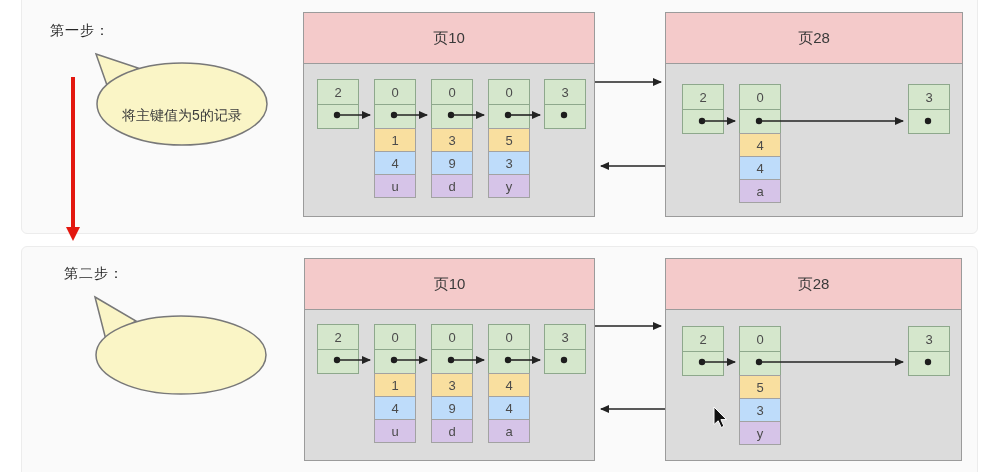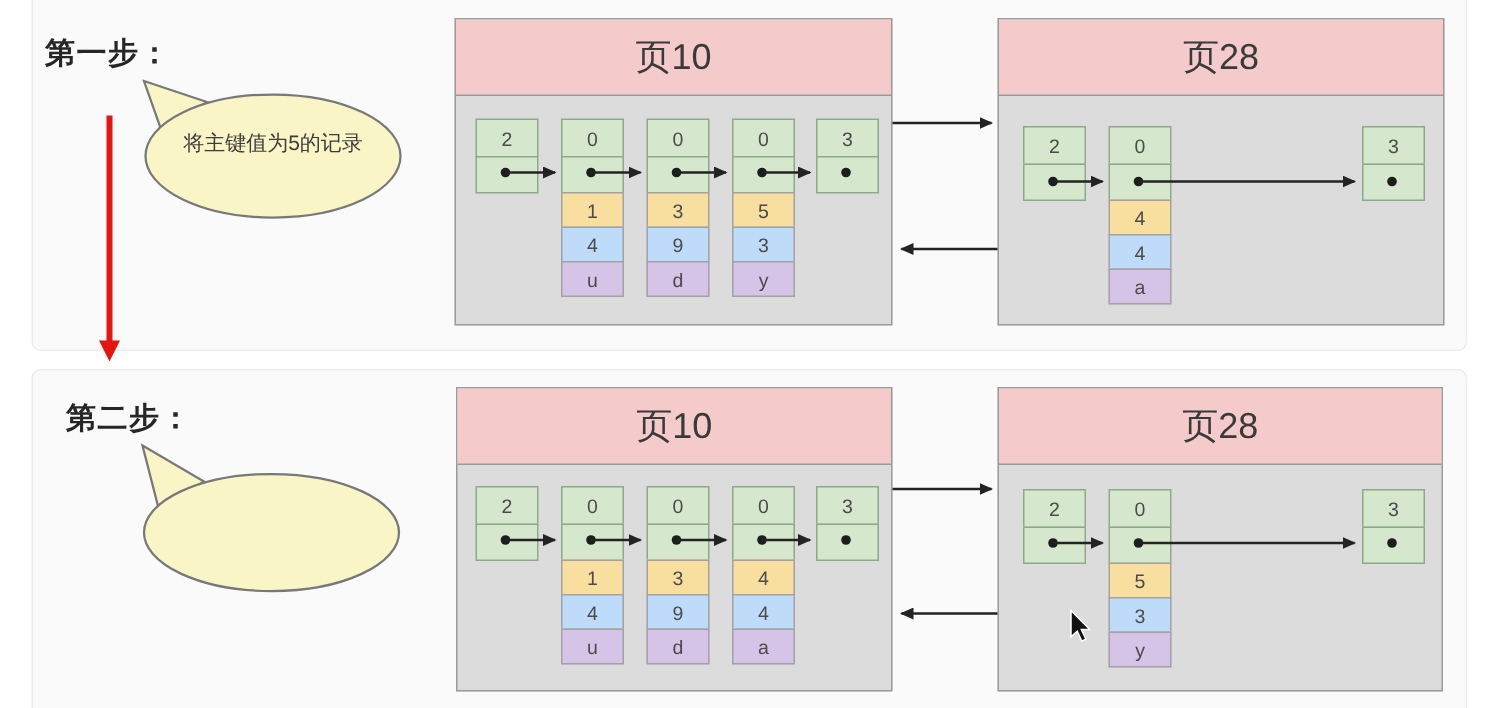--- a/index.html
+++ b/index.html
@@ -3,33 +3,33 @@
 <meta charset="utf-8">
 <style>
   html,body{margin:0;padding:0;background:#ffffff;}
   #canvas{position:relative;width:1001px;height:472px;overflow:hidden;
           font-family:"Liberation Sans","DejaVu Sans",sans-serif;background:#ffffff;}
 
   .card{position:absolute;background:#fafafa;border:1px solid #ececec;border-radius:6px;}
   #card-top{left:21px;top:-8px;width:955px;height:240px;}
   #card-bottom{left:21px;top:246px;width:955px;height:240px;}
 
-  .step-label{position:absolute;font-size:20px;font-weight:700;color:#262626;letter-spacing:1px;}
+  .step-label{position:absolute;font-size:14px;font-weight:400;color:#262626;letter-spacing:1px;margin-left:20px;}
   #step1-label{left:30px;top:22px;}
   #step2-label{left:44px;top:265px;}
 
   .bubble-text{position:absolute;width:180px;text-align:center;font-size:14px;
-               color:#3c3c3c;line-height:19px;z-index:6;}
+               color:#3c3c3c;line-height:19px;z-index:6;margin-top:20px;}
   #bubble1-text{left:92px;top:86px;}
   #bubble2-text{left:91px;top:337px;}
 
   .page{position:absolute;background:#dcdcdc;border:1px solid #9b9b9b;z-index:1;box-sizing:border-box;}
   .page-header{position:absolute;left:0;top:0;right:0;height:50px;background:#f4caca;
                border-bottom:1px solid #9b9b9b;display:flex;align-items:center;justify-content:center;}
-  .page-title{font-size:24px;color:#3a3a3a;}
+  .page-title{font-size:15px;color:#3a3a3a;}
   .page-body{position:absolute;left:0;top:50px;right:0;bottom:0;}
 
   .rcol{position:absolute;width:42px;}
   .cell{width:42px;height:24px;box-sizing:border-box;border:1px solid #a2a2a2;margin-top:-1px;
         display:flex;align-items:center;justify-content:center;font-size:13px;color:#4b4b4b;}
   .cell.value{height:26px;background:#d5e7cc;border-color:#8ea88c;margin-top:0;}
   .cell.ptr{height:25px;background:#d5e7cc;border-color:#8ea88c;}
   .cell.f0{background:#f9df9f;}
   .cell.f1{background:#bedcfa;}
   .cell.f2{background:#d6c4e8;}

